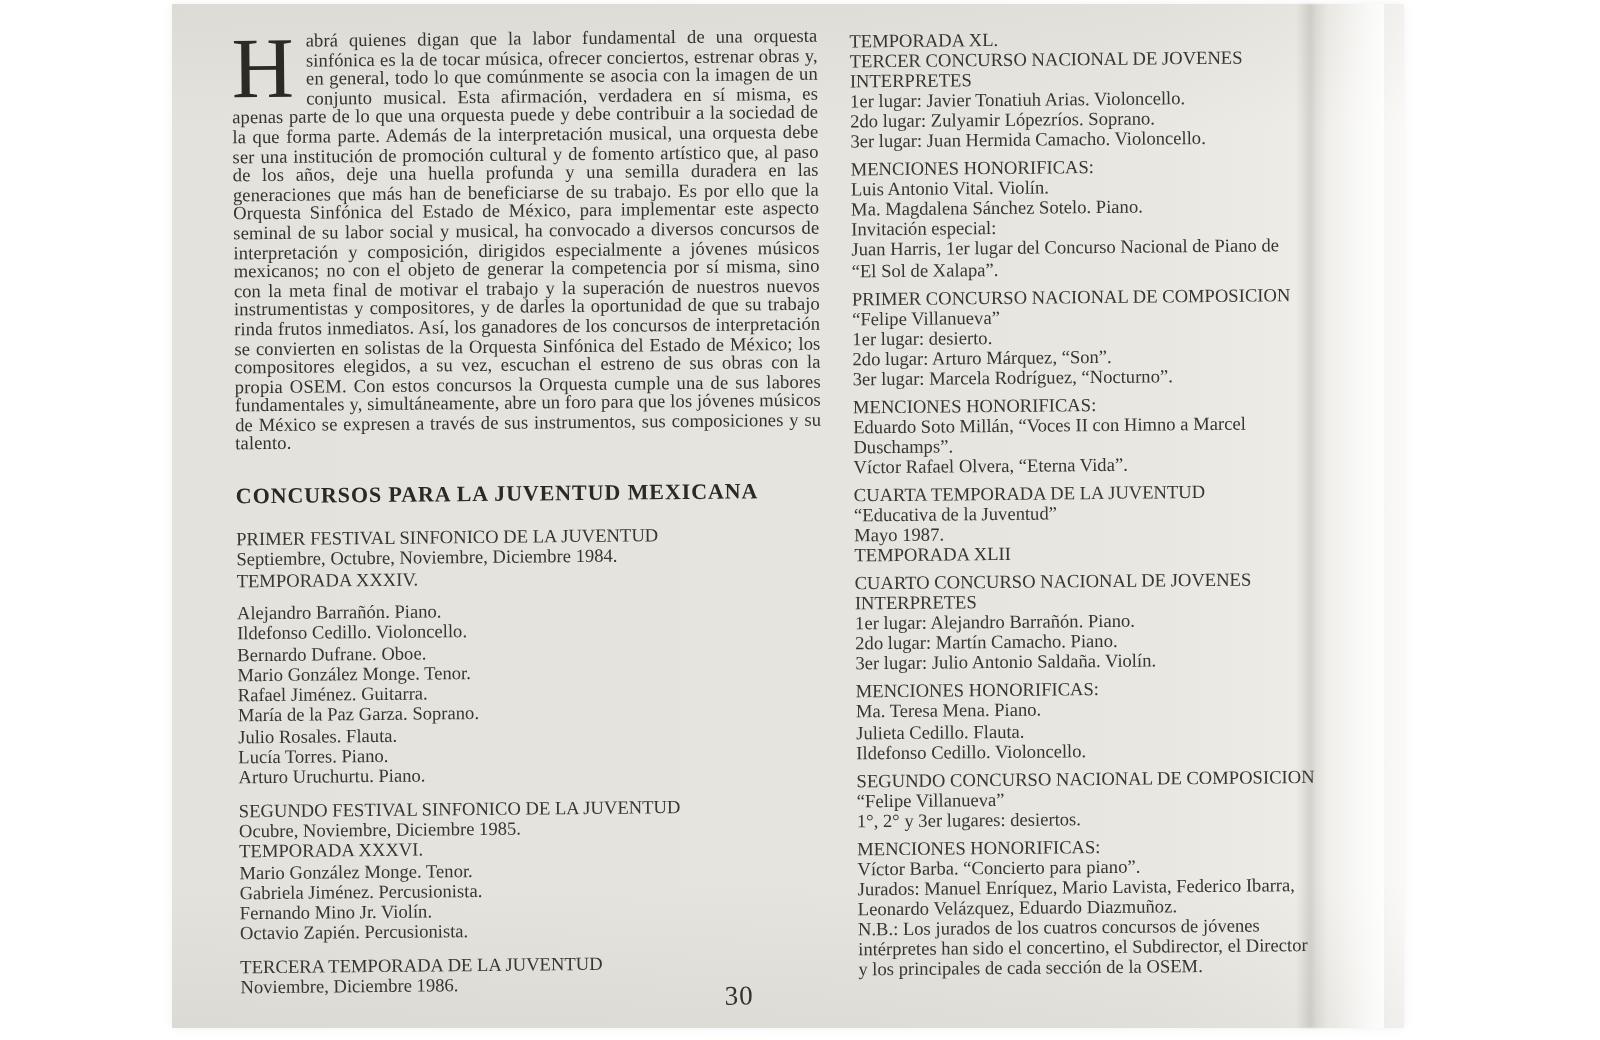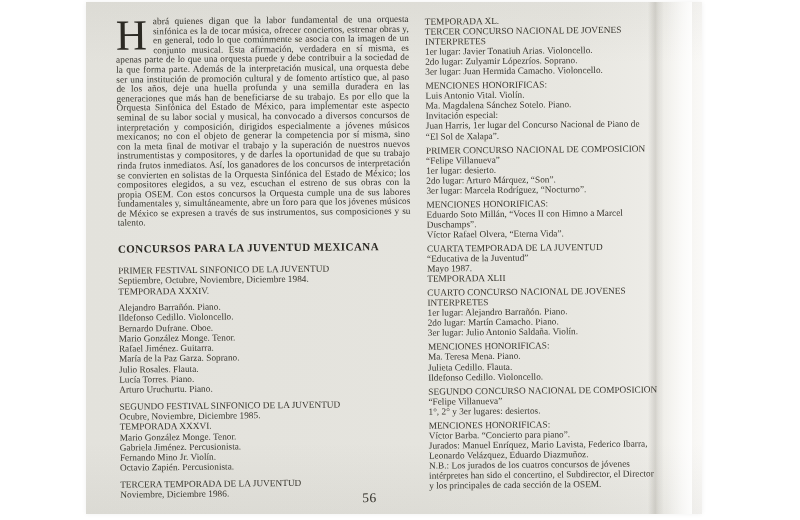--- a/index.html
+++ b/index.html
@@ -176,19 +176,19 @@
             <div class="line">MENCIONES HONORIFICAS:</div>
             <div class="line">Víctor Barba. “Concierto para piano”.</div>
             <div class="line">Jurados: Manuel Enríquez, Mario Lavista, Federico Ibarra,</div>
             <div class="line">Leonardo Velázquez, Eduardo Diazmuñoz.</div>
             <div class="line">N.B.: Los jurados de los cuatros concursos de jóvenes</div>
             <div class="line">intérpretes han sido el concertino, el Subdirector, el Director</div>
             <div class="line">y los principales de cada sección de la OSEM.</div>
           </div>
       </div>
 
-      <div class="page-number">56</div>
+      <div class="page-number">30</div>
     </div>
 
     <div class="gutter-shadow"></div>
     <div class="edge-light"></div>
   </div>
 </div>
 
 </body></html>

